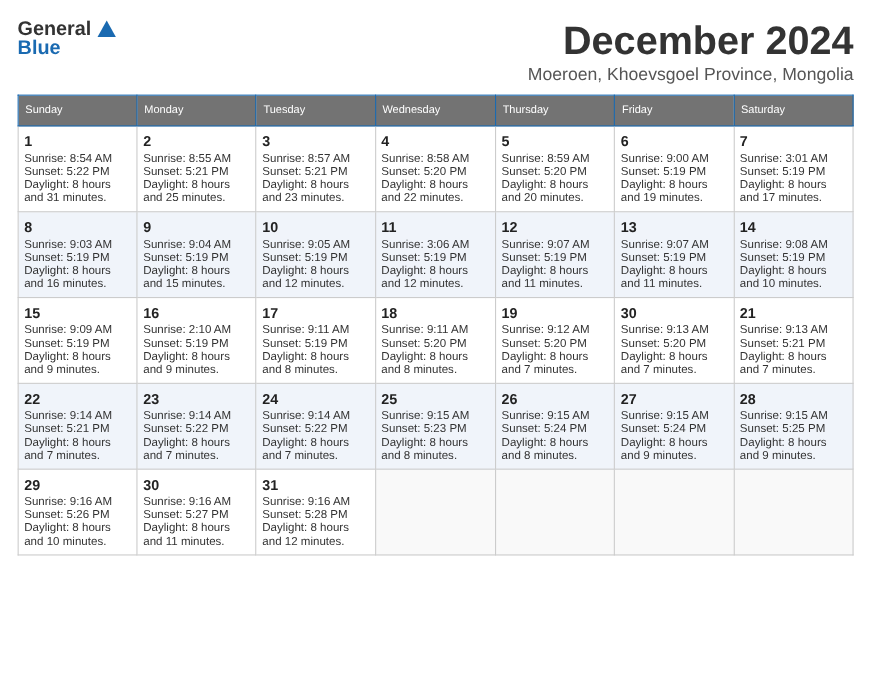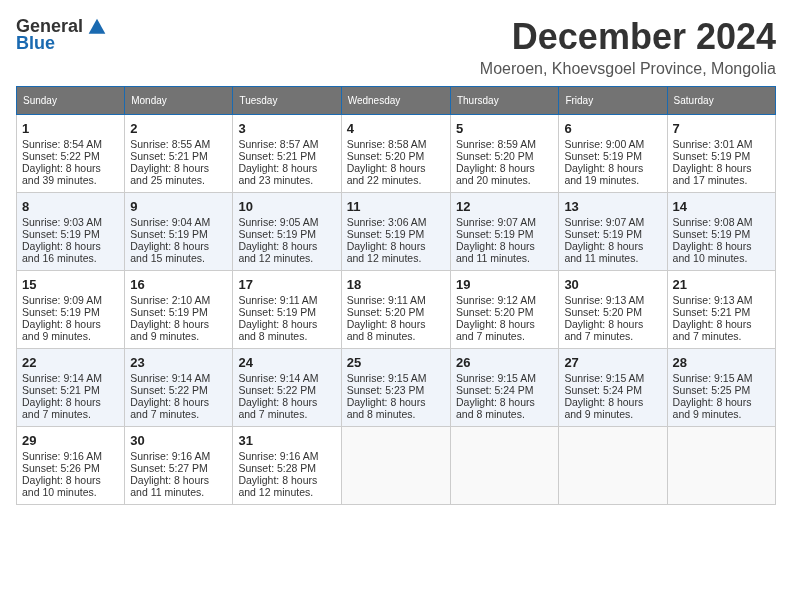--- a/index.html
+++ b/index.html
@@ -121,21 +121,21 @@
       <th>Monday</th>
       <th>Tuesday</th>
       <th>Wednesday</th>
       <th>Thursday</th>
       <th>Friday</th>
       <th>Saturday</th>
     </tr>
   </thead>
   <tbody id="calendar-body">
   <tr>
-        <td><span class="day-number">1</span><span>Sunrise: 8:54 AM</span><br><span>Sunset: 5:22 PM</span><br><span>Daylight: 8 hours and 39 minutes.</span></td>
+        <td><span class="day-number">1</span><span>Sunrise: 8:54 AM</span><br><span>Sunset: 5:22 PM</span><br><span>Daylight: 8 hours and 31 minutes.</span></td>
         <td><span class="day-number">2</span><span>Sunrise: 8:55 AM</span><br><span>Sunset: 5:21 PM</span><br><span>Daylight: 8 hours and 25 minutes.</span></td>
         <td><span class="day-number">3</span><span>Sunrise: 8:57 AM</span><br><span>Sunset: 5:21 PM</span><br><span>Daylight: 8 hours and 23 minutes.</span></td>
         <td><span class="day-number">4</span><span>Sunrise: 8:58 AM</span><br><span>Sunset: 5:20 PM</span><br><span>Daylight: 8 hours and 22 minutes.</span></td>
         <td><span class="day-number">5</span><span>Sunrise: 8:59 AM</span><br><span>Sunset: 5:20 PM</span><br><span>Daylight: 8 hours and 20 minutes.</span></td>
         <td><span class="day-number">6</span><span>Sunrise: 9:00 AM</span><br><span>Sunset: 5:19 PM</span><br><span>Daylight: 8 hours and 19 minutes.</span></td>
         <td><span class="day-number">7</span><span>Sunrise: 3:01 AM</span><br><span>Sunset: 5:19 PM</span><br><span>Daylight: 8 hours and 17 minutes.</span></td>
       </tr>
       <tr class="row-alt">
         <td><span class="day-number">8</span><span>Sunrise: 9:03 AM</span><br><span>Sunset: 5:19 PM</span><br><span>Daylight: 8 hours and 16 minutes.</span></td>
         <td><span class="day-number">9</span><span>Sunrise: 9:04 AM</span><br><span>Sunset: 5:19 PM</span><br><span>Daylight: 8 hours and 15 minutes.</span></td>

